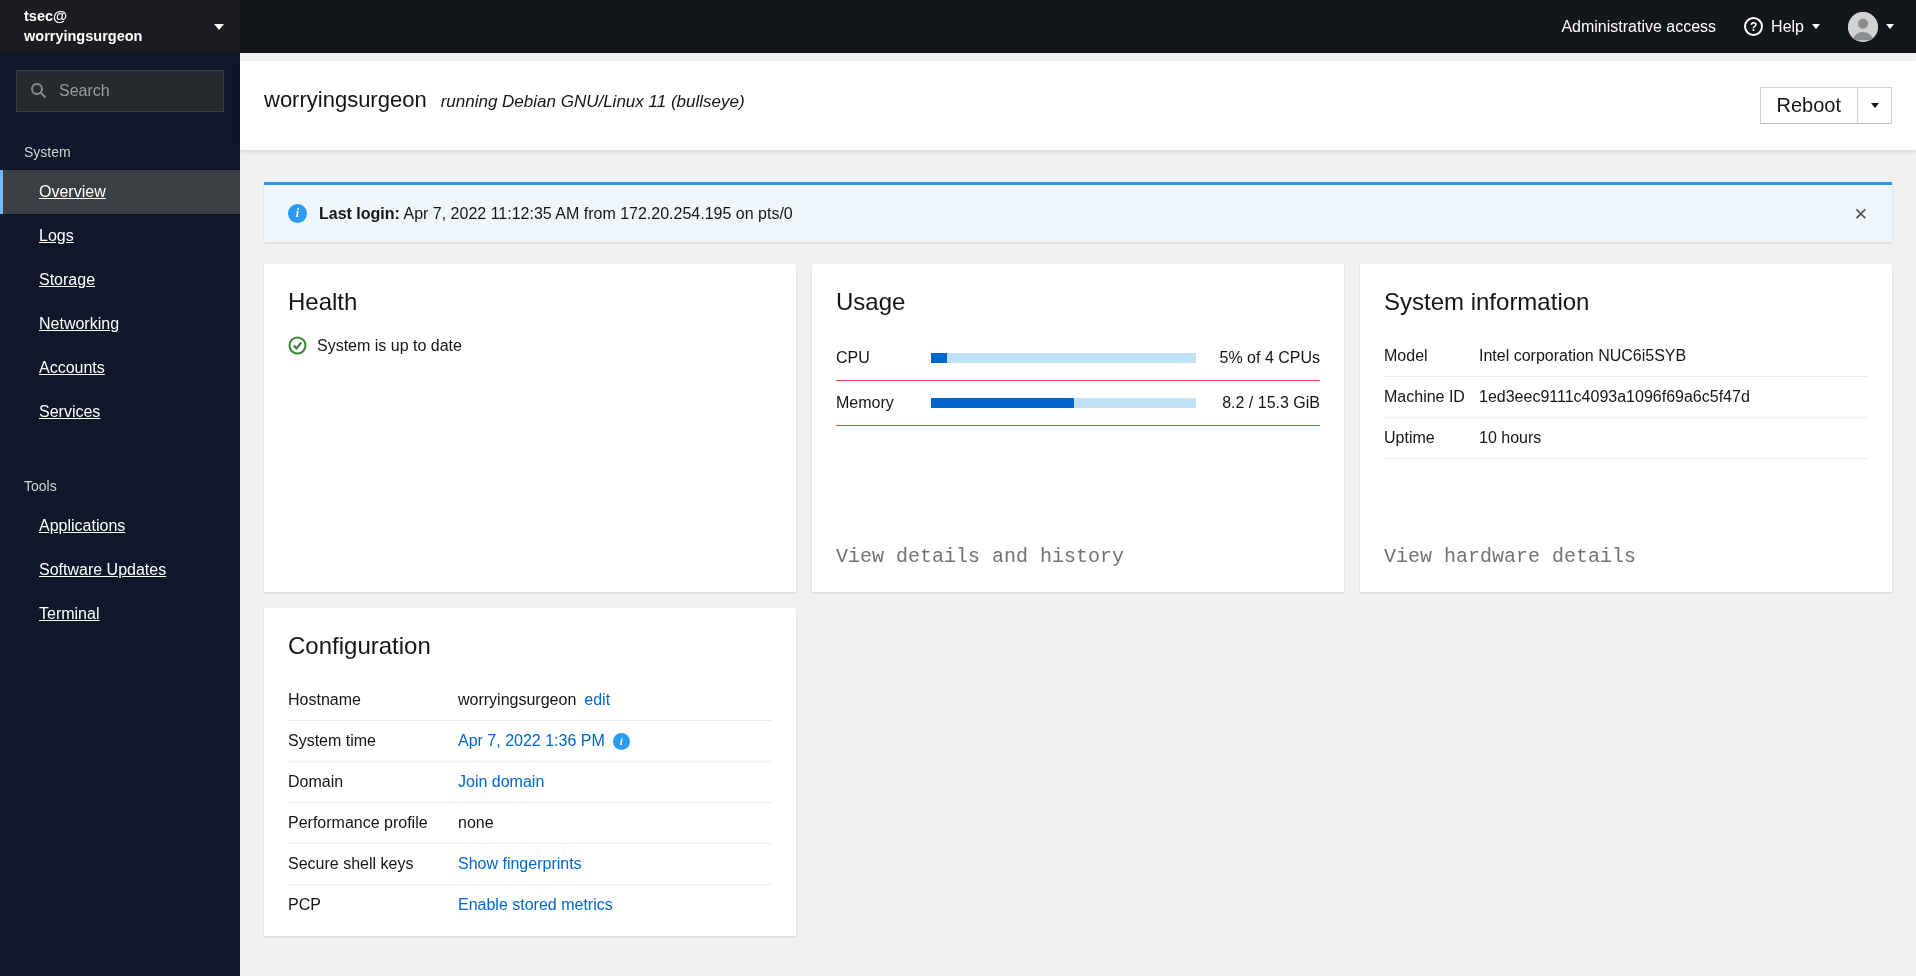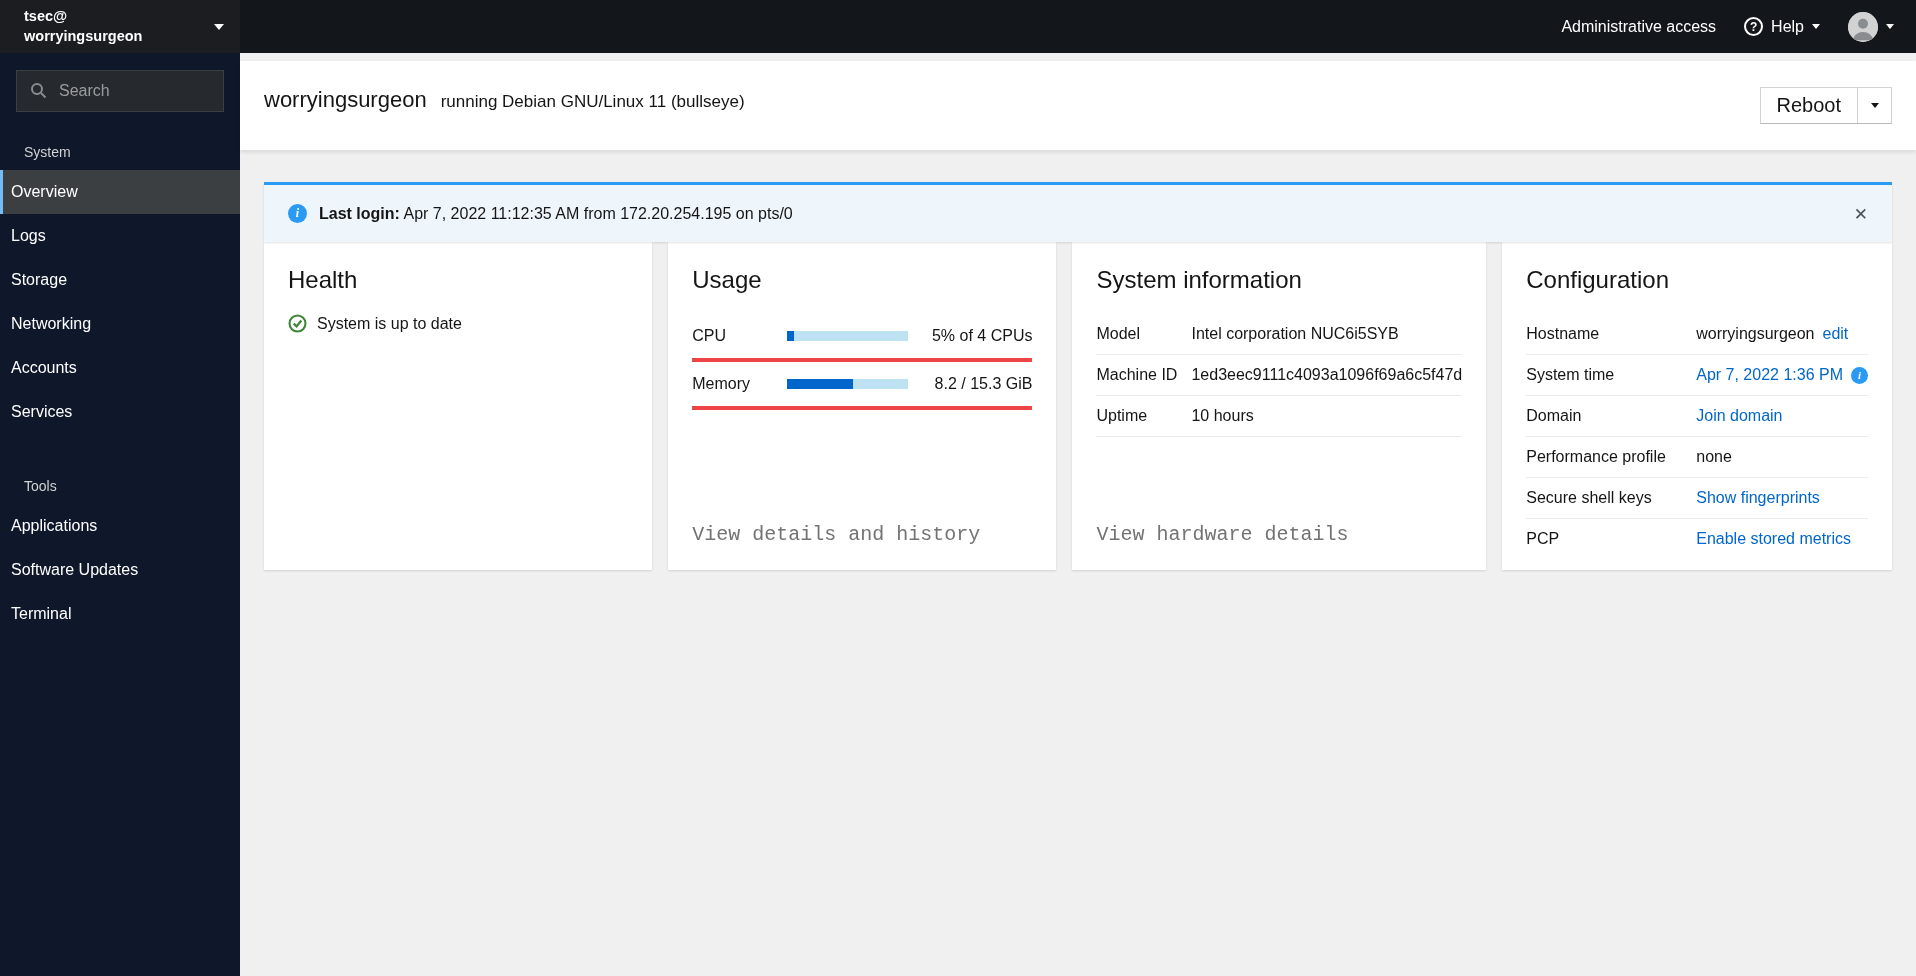--- a/index.html
+++ b/index.html
@@ -18,57 +18,57 @@
   .caret.sm { border-left-width:4px; border-right-width:4px; border-top-width:5px; }
 
   .search-wrap { padding:17px 16px 8px 16px; position:relative; }
   .search-input { width:100%; height:42px; background:#26292d; border:1px solid #3c3f42; border-radius:0; color:#ccc; font-size:16px; padding:0 12px 0 42px; outline:none; font-family:inherit; }
   .search-input::placeholder { color:#9a9da0; }
   .search-icon { position:absolute; left:30px; top:29px; }
 
   .nav { flex:1; overflow:hidden; padding-top:10px; }
   .nav-section-label { font-size:14px; color:#d2d2d2; padding:14px 24px 10px 24px; }
   .nav-section + .nav-section { margin-top:30px; }
-  .nav-item { display:block; padding:13px 8px; font-size:16px; color:#fff; cursor:pointer; border-left:3px solid transparent; }
+  .nav-item { display:block; padding:13px 36px; font-size:16px; color:#fff; cursor:pointer; border-left:3px solid transparent;text-decoration:underline; }
   .nav-item.current { background:#3c3f42; border-left:3px solid #73bcf7; }
 
   
   .main { flex:1; display:flex; flex-direction:column; min-width:0;gap:8px; }
   .masthead { height:53px; background:#13161a; display:flex; align-items:center; justify-content:flex-end; gap:28px; padding:0 22px; color:#fff; flex:none; }
   .masthead-item { display:flex; align-items:center; gap:8px; cursor:pointer; font-size:16px; }
   .help-icon { width:19px; height:19px; border:2px solid #fff; border-radius:50%; display:inline-flex; align-items:center; justify-content:center; font-size:12px; font-weight:bold; }
   .avatar { width:30px; height:30px; border-radius:50%; overflow:hidden; background:#d2d2d2; display:inline-block; }
 
   .page-header { background:#fff; padding:26px 24px; display:flex; align-items:flex-start; justify-content:space-between; box-shadow:0 2px 4px rgba(3,3,3,0.1); position:relative; z-index:2; flex:none; }
   .title-line { display:flex; align-items:baseline; }
   .host-title { font-size:22px; font-weight:400; }
-  .os-text { font-size:17px; margin-left:14px; }
+  .os-text { font-size:17px; margin-left:14px;font-style:italic; }
   .split-btn { display:inline-flex; background:#fff; border:1px solid #d2d2d2; border-bottom-color:#b8bbbe; height:37px; }
   .split-btn .btn-main { background:none; border:none; font-family:inherit; font-size:20px; color:#151515; padding:0 16px; cursor:pointer; }
   .split-btn .btn-toggle { background:none; border:none; border-left:1px solid #d2d2d2; width:34px; display:flex; align-items:center; justify-content:center; color:#151515; cursor:pointer; }
 
   .content { flex:1; background:#f0f0f0; padding:24px; overflow:hidden; }
 
   
   .alert { background:#eef6fc; border-top:3px solid #2b9af3; box-shadow:0 1px 2px rgba(3,3,3,0.12); padding:19px 56px 19px 24px; display:flex; align-items:center; gap:12px; position:relative; }
   .info-icon { width:19px; height:19px; min-width:19px; background:#2b9af3; color:#fff; border-radius:50%; display:inline-flex; align-items:center; justify-content:center; font-size:12px; font-weight:bold; font-family:"Liberation Serif","DejaVu Serif",serif; font-style:italic; }
   .info-icon.sm { width:17px; height:17px; min-width:17px; font-size:11px; }
   .alert-title { font-weight:bold; }
   .alert-close { position:absolute; right:18px; top:50%; transform:translateY(-50%); background:none; border:none; font-size:17px; color:#4f5255; cursor:pointer; line-height:1; padding:6px; }
 
   
-  .cards { display:grid; grid-template-columns:repeat(4,1fr); gap:16px; }
+  .cards { display:grid; grid-template-columns:repeat(3,1fr); gap:16px; margin-top:22px; }
   .card { background:#fff; box-shadow:0 1px 2px rgba(3,3,3,0.12); height:328px; padding:24px; display:flex; flex-direction:column; }
   .card-title { font-size:24px; font-weight:400; margin-bottom:20px; }
   .card-link { color:#737373; text-decoration:none; font-size:20px; margin-top:auto; cursor:pointer;font-family:Liberation Mono, monospace; }
   a.inline-link { color:#0066cc; text-decoration:none; cursor:pointer; }
 
   .health-row { display:flex; align-items:center; gap:10px; font-size:16px; }
 
-  .u-row { display:flex; align-items:center; padding:13px 0; border-bottom:4px solid #ef4444; }
+  .u-row { display:flex; align-items:center; padding:13px 0; border-bottom:1px solid #ef4444; }
   .u-label { width:95px; min-width:95px; }
   .u-bar { flex:1; height:10px; background:#bee1f4; margin-right:16px; }
   .u-fill { height:100%; background:#0066cc; }
   .u-value { min-width:108px; text-align:right; white-space:nowrap; }
 
   .kv-row { display:flex; align-items:center; padding:11px 0; border-bottom:1px solid #ebebeb; font-size:16px; }
   .kv-row.no-border { border-bottom:none; }
   .kv-label-s { width:95px; min-width:95px; }
   .kv-label-c { width:170px; min-width:170px; }
   .kv-value { display:flex; align-items:center; gap:8px; white-space:nowrap; overflow:hidden; }

